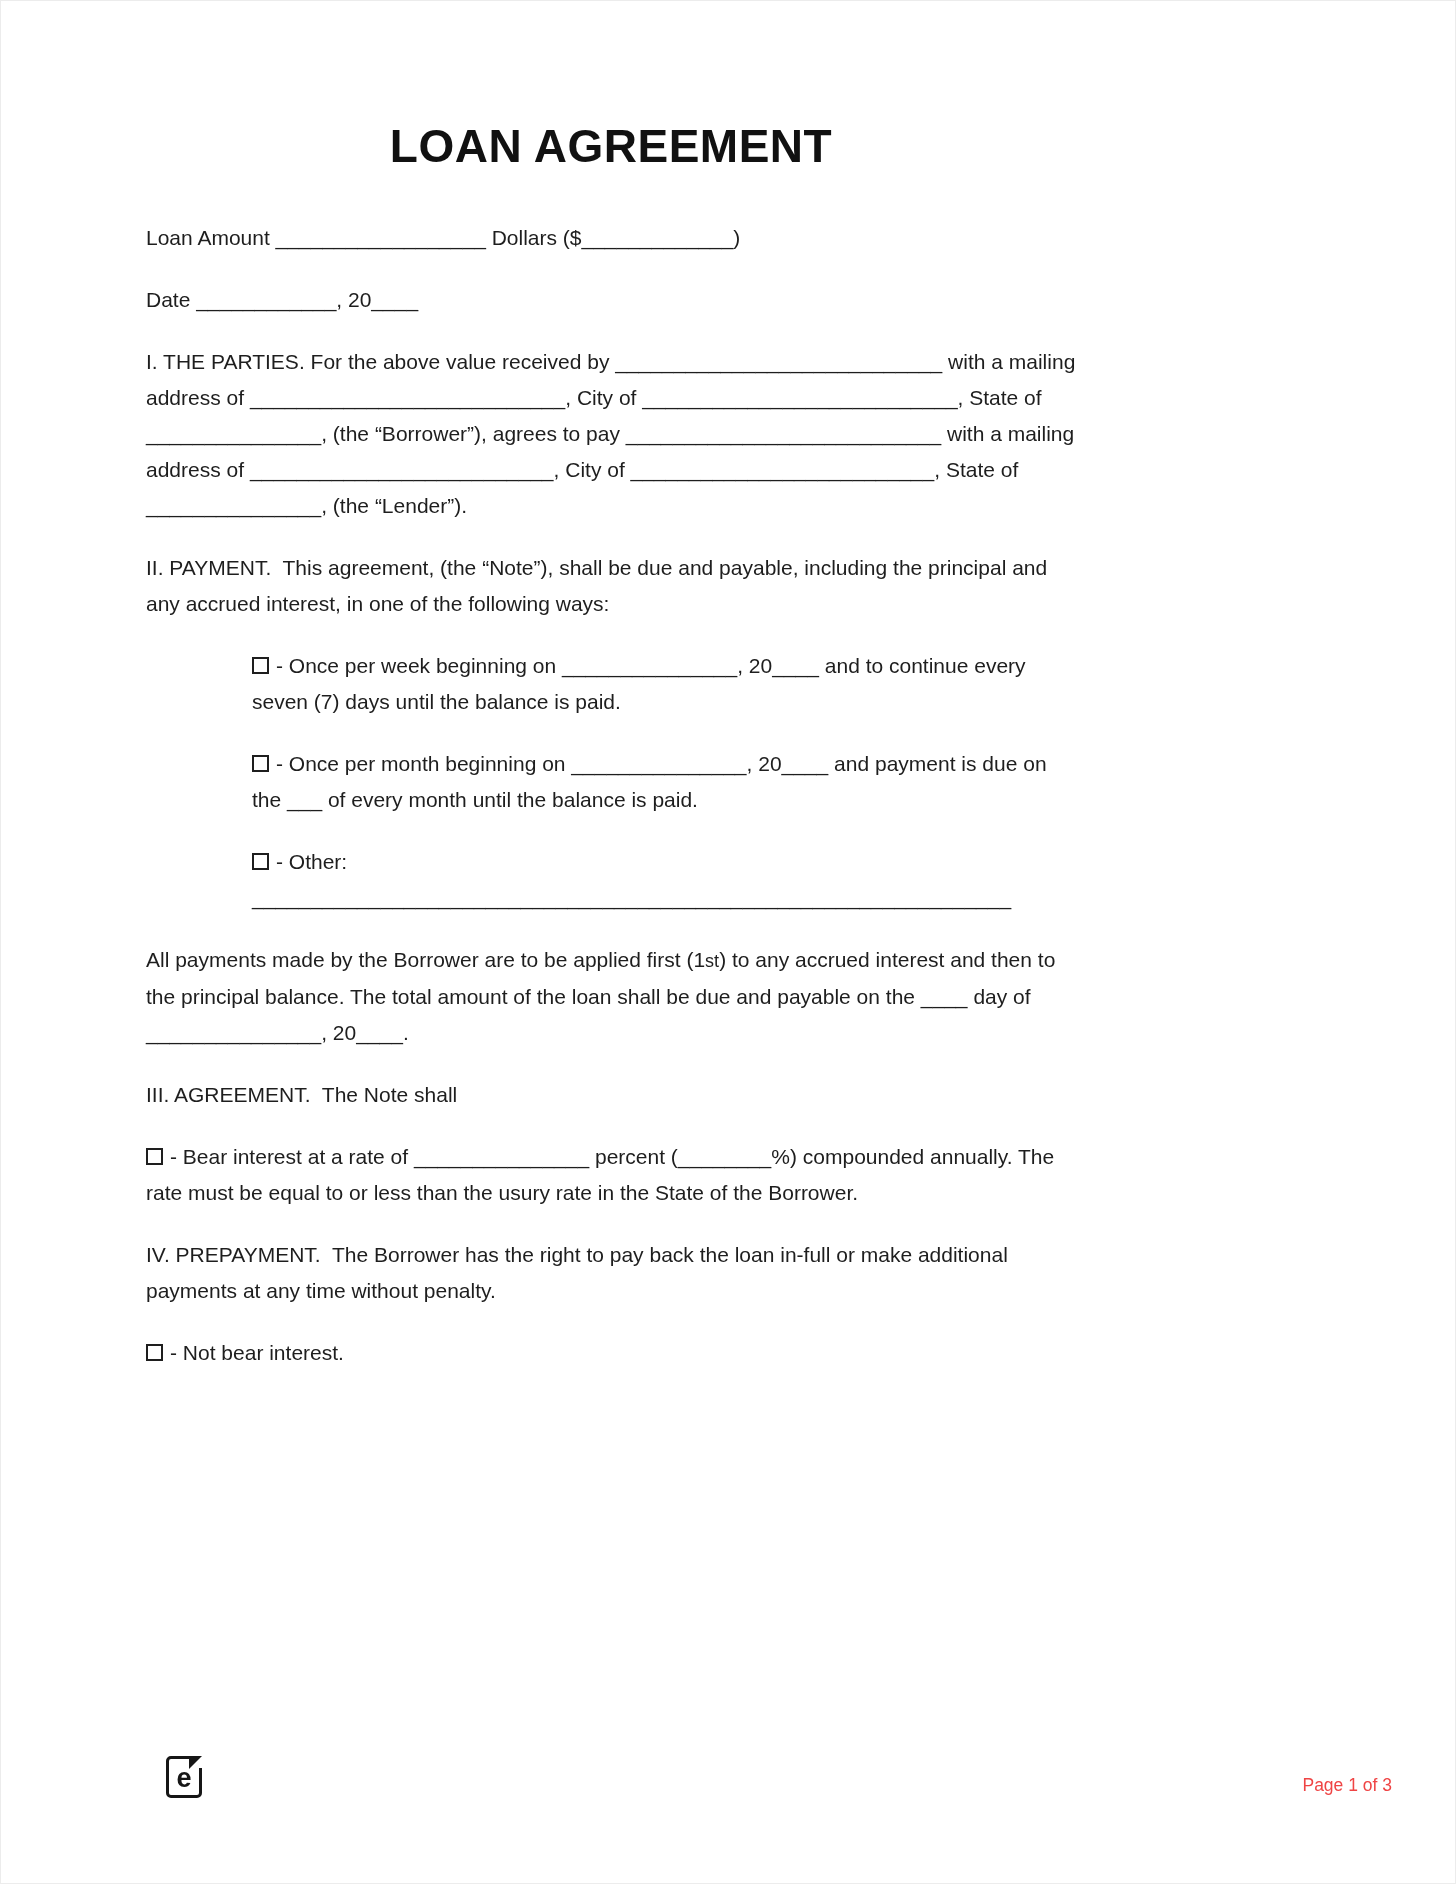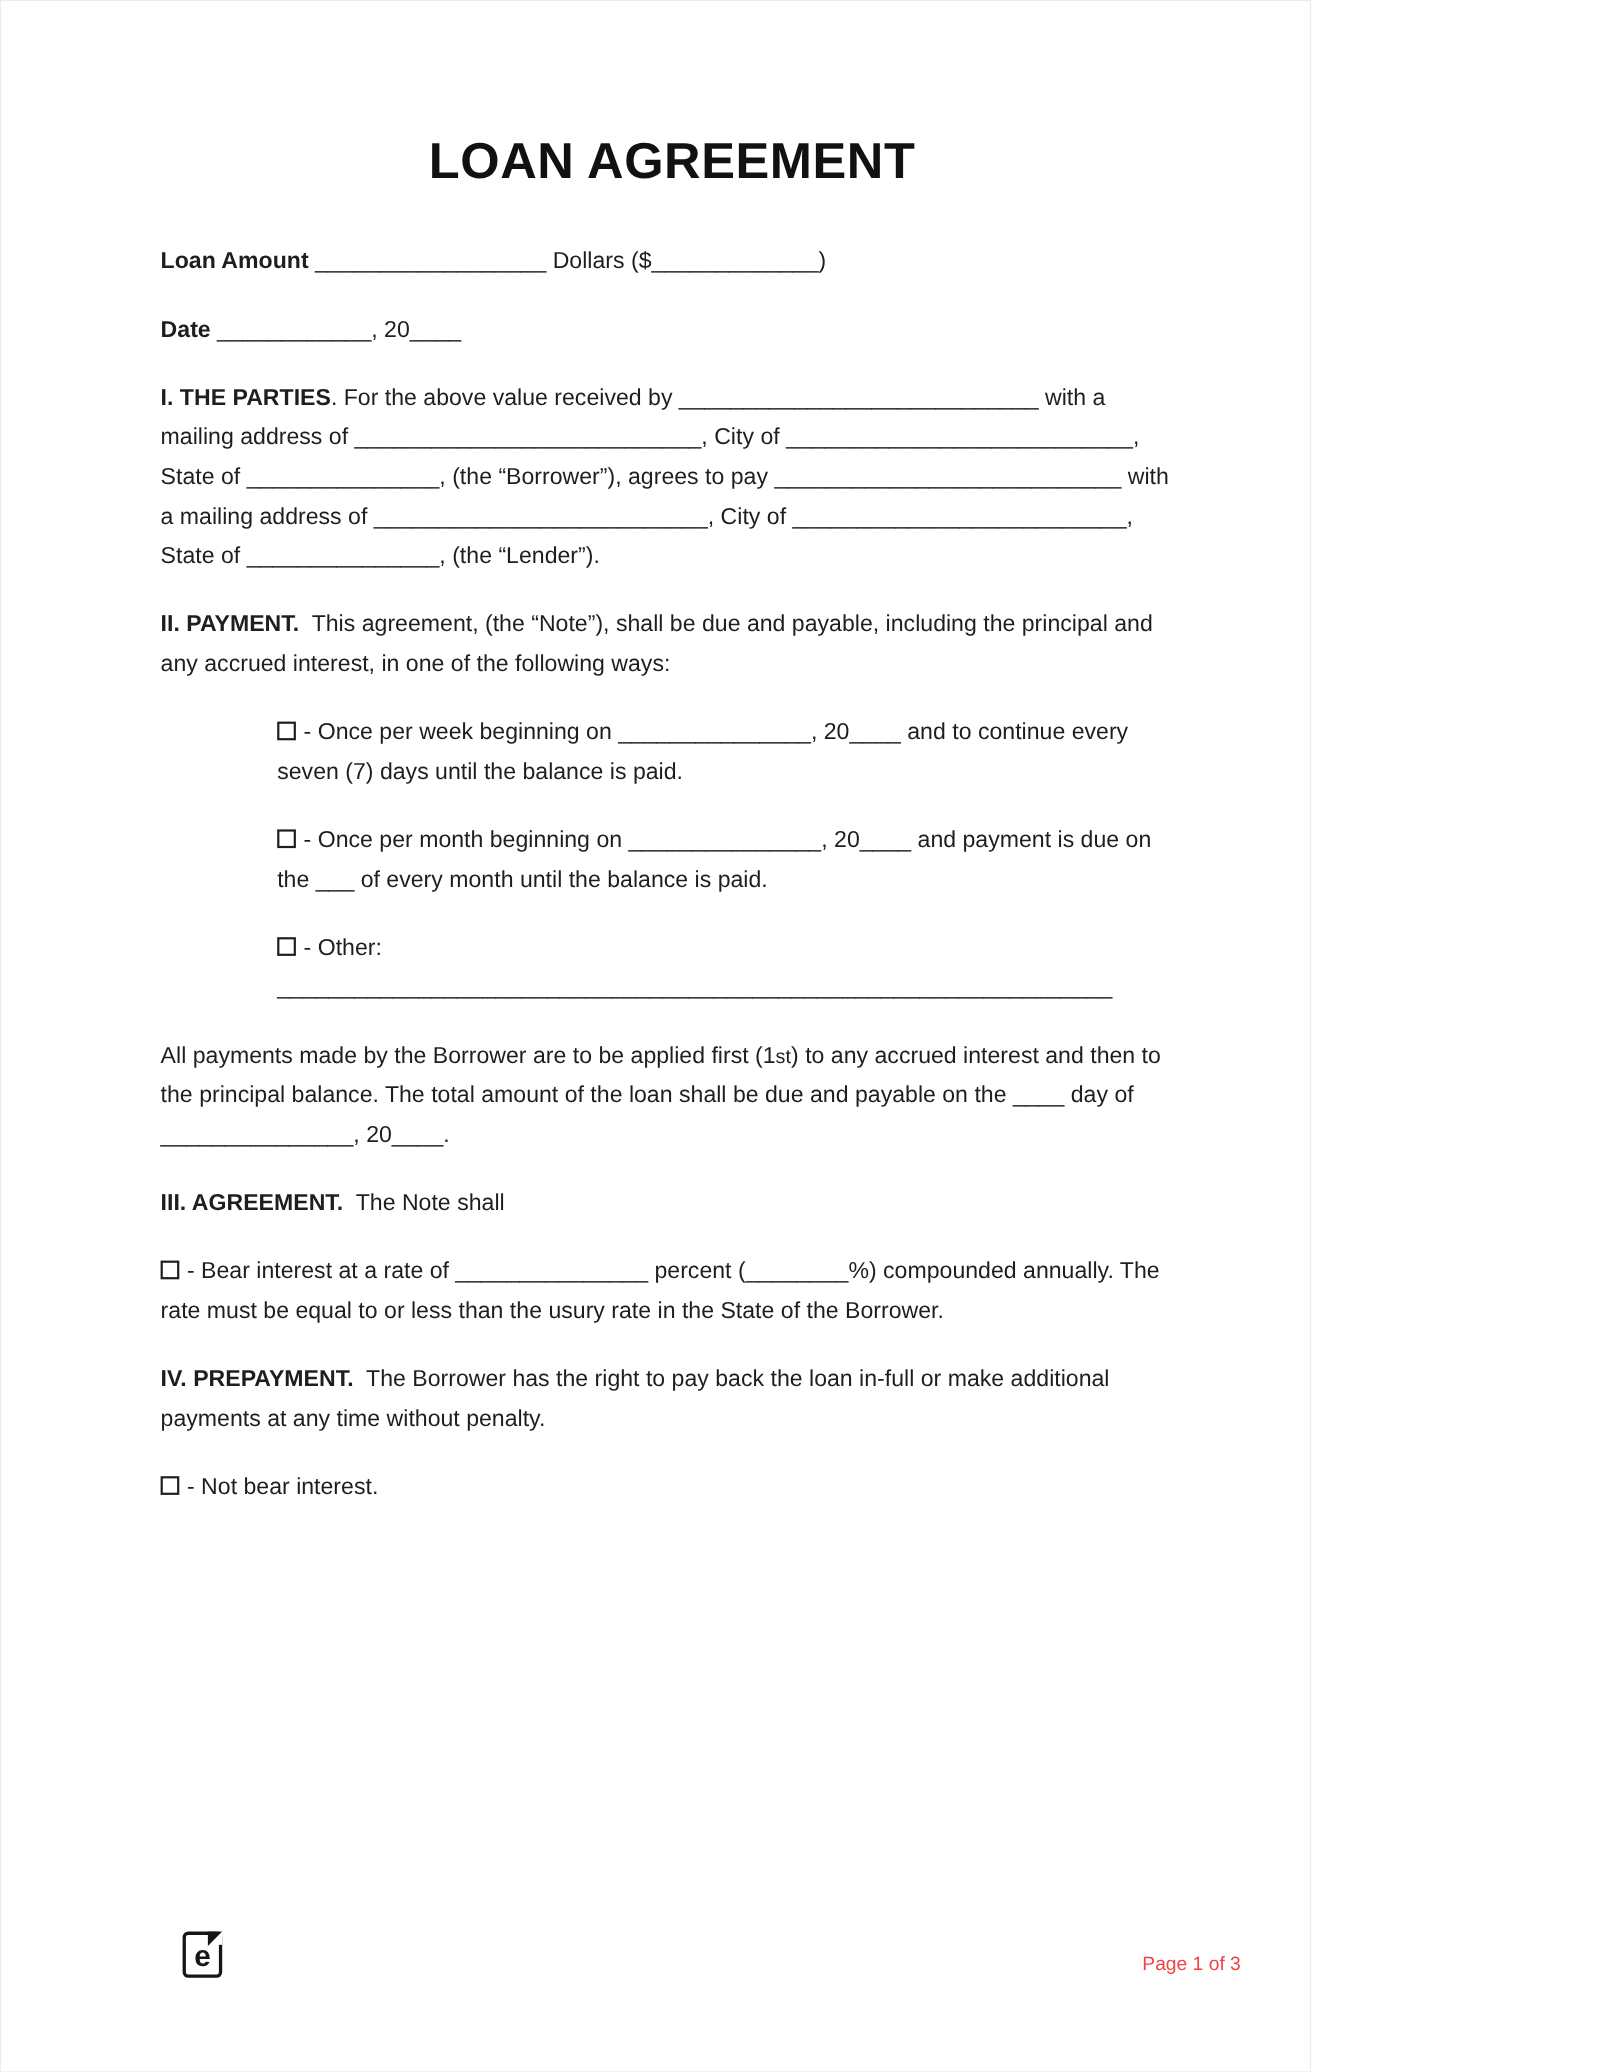--- a/index.html
+++ b/index.html
@@ -6,21 +6,21 @@
   html, body { margin: 0; padding: 0; }
   body {
     width: 1456px;
     height: 1884px;
     background: #ffffff;
     font-family: "Liberation Sans", sans-serif;
     color: #1e1e1e;
   }
   .page {
     position: relative;
-    width: 1192px;
+    width: 1456px;
     height: 1884px;
     background: #ffffff;
     outline: 1px solid #ececec;
     outline-offset: -1px;
     overflow: hidden;
   }
   .content {
     position: absolute;
     left: 146px;
     top: 118px;
@@ -36,21 +36,21 @@
     line-height: 56px;
   }
   p.para {
     margin: 0 0 26px 0;
     font-size: 21px;
     line-height: 36px;
     text-align: left;
     word-wrap: break-word;
   }
   p.option { margin-left: 106px; }
-  b { font-weight: bold; text-align: center; }
+  b { font-weight: normal; text-align: center; }
   .checkbox {
     display: inline-block;
     width: 17px;
     height: 17px;
     border: 2px solid #1e1e1e;
     background: #ffffff;
     vertical-align: -1px;
     margin-right: 7px;
   }
   .small-sup { font-size: 18px; letter-spacing: 0; }

